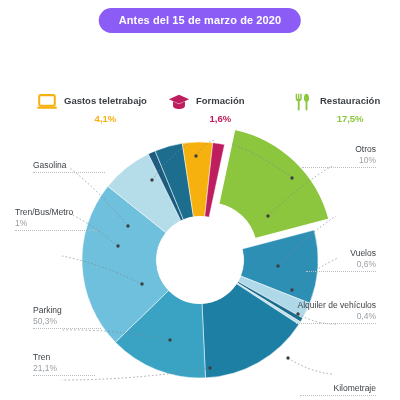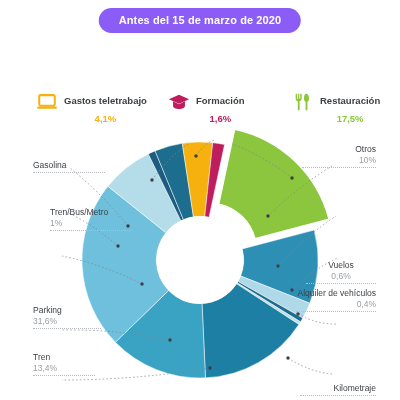--- a/index.html
+++ b/index.html
@@ -132,53 +132,53 @@
         <circle cx="228" cy="240" r="1.7" fill="#3b3f43"></circle>
         <circle cx="140" cy="142" r="43.66" fill="#ffffff"></circle>
       </svg>
   </div>
 
   <div class="lbl left" style="left:33px;top:160px;width:72px;">
     <div class="nm">Gasolina</div>
     <div class="rule"></div>
   </div>
 
-  <div class="lbl left" style="left:50px;top:207px;width:82px;">
+  <div class="lbl left" style="left:15px;top:207px;width:82px;">
     <div class="nm">Tren/Bus/Metro</div>
     <div class="pc">1%</div>
     <div class="rule"></div>
   </div>
 
 
   <div class="lbl left" style="left:33px;top:305px;width:68px;">
     <div class="nm">Parking</div>
-    <div class="pc">31,6%</div>
+    <div class="pc">50,3%</div>
     <div class="rule"></div>
   </div>
 
   <div class="lbl left" style="left:33px;top:352px;width:62px;">
     <div class="nm">Tren</div>
-    <div class="pc">13,4%</div>
+    <div class="pc">21,1%</div>
     <div class="rule"></div>
   </div>
 
   <div class="lbl right" style="right:24px;top:144px;width:74px;">
     <div class="nm">Otros</div>
     <div class="pc">10%</div>
     <div class="rule"></div>
   </div>
 
 
-  <div class="lbl right" style="right:24px;top:260px;width:70px;text-align:center;">
+  <div class="lbl right" style="right:24px;top:248px;width:70px;">
     <div class="nm">Vuelos</div>
     <div class="pc">0,6%</div>
     <div class="rule"></div>
   </div>
 
-  <div class="lbl right" style="right:24px;top:288px;width:80px;margin-left:25px;">
+  <div class="lbl right" style="right:24px;top:300px;width:80px;margin-left:25px;">
     <div class="nm">Alquiler de vehículos</div>
     <div class="pc">0,4%</div>
     <div class="rule"></div>
   </div>
 
   <div class="lbl right" style="right:24px;top:350px;width:76px;margin-top:33px;">
     <div class="nm">Kilometraje</div>
     <div class="rule"></div>
   </div>
 

